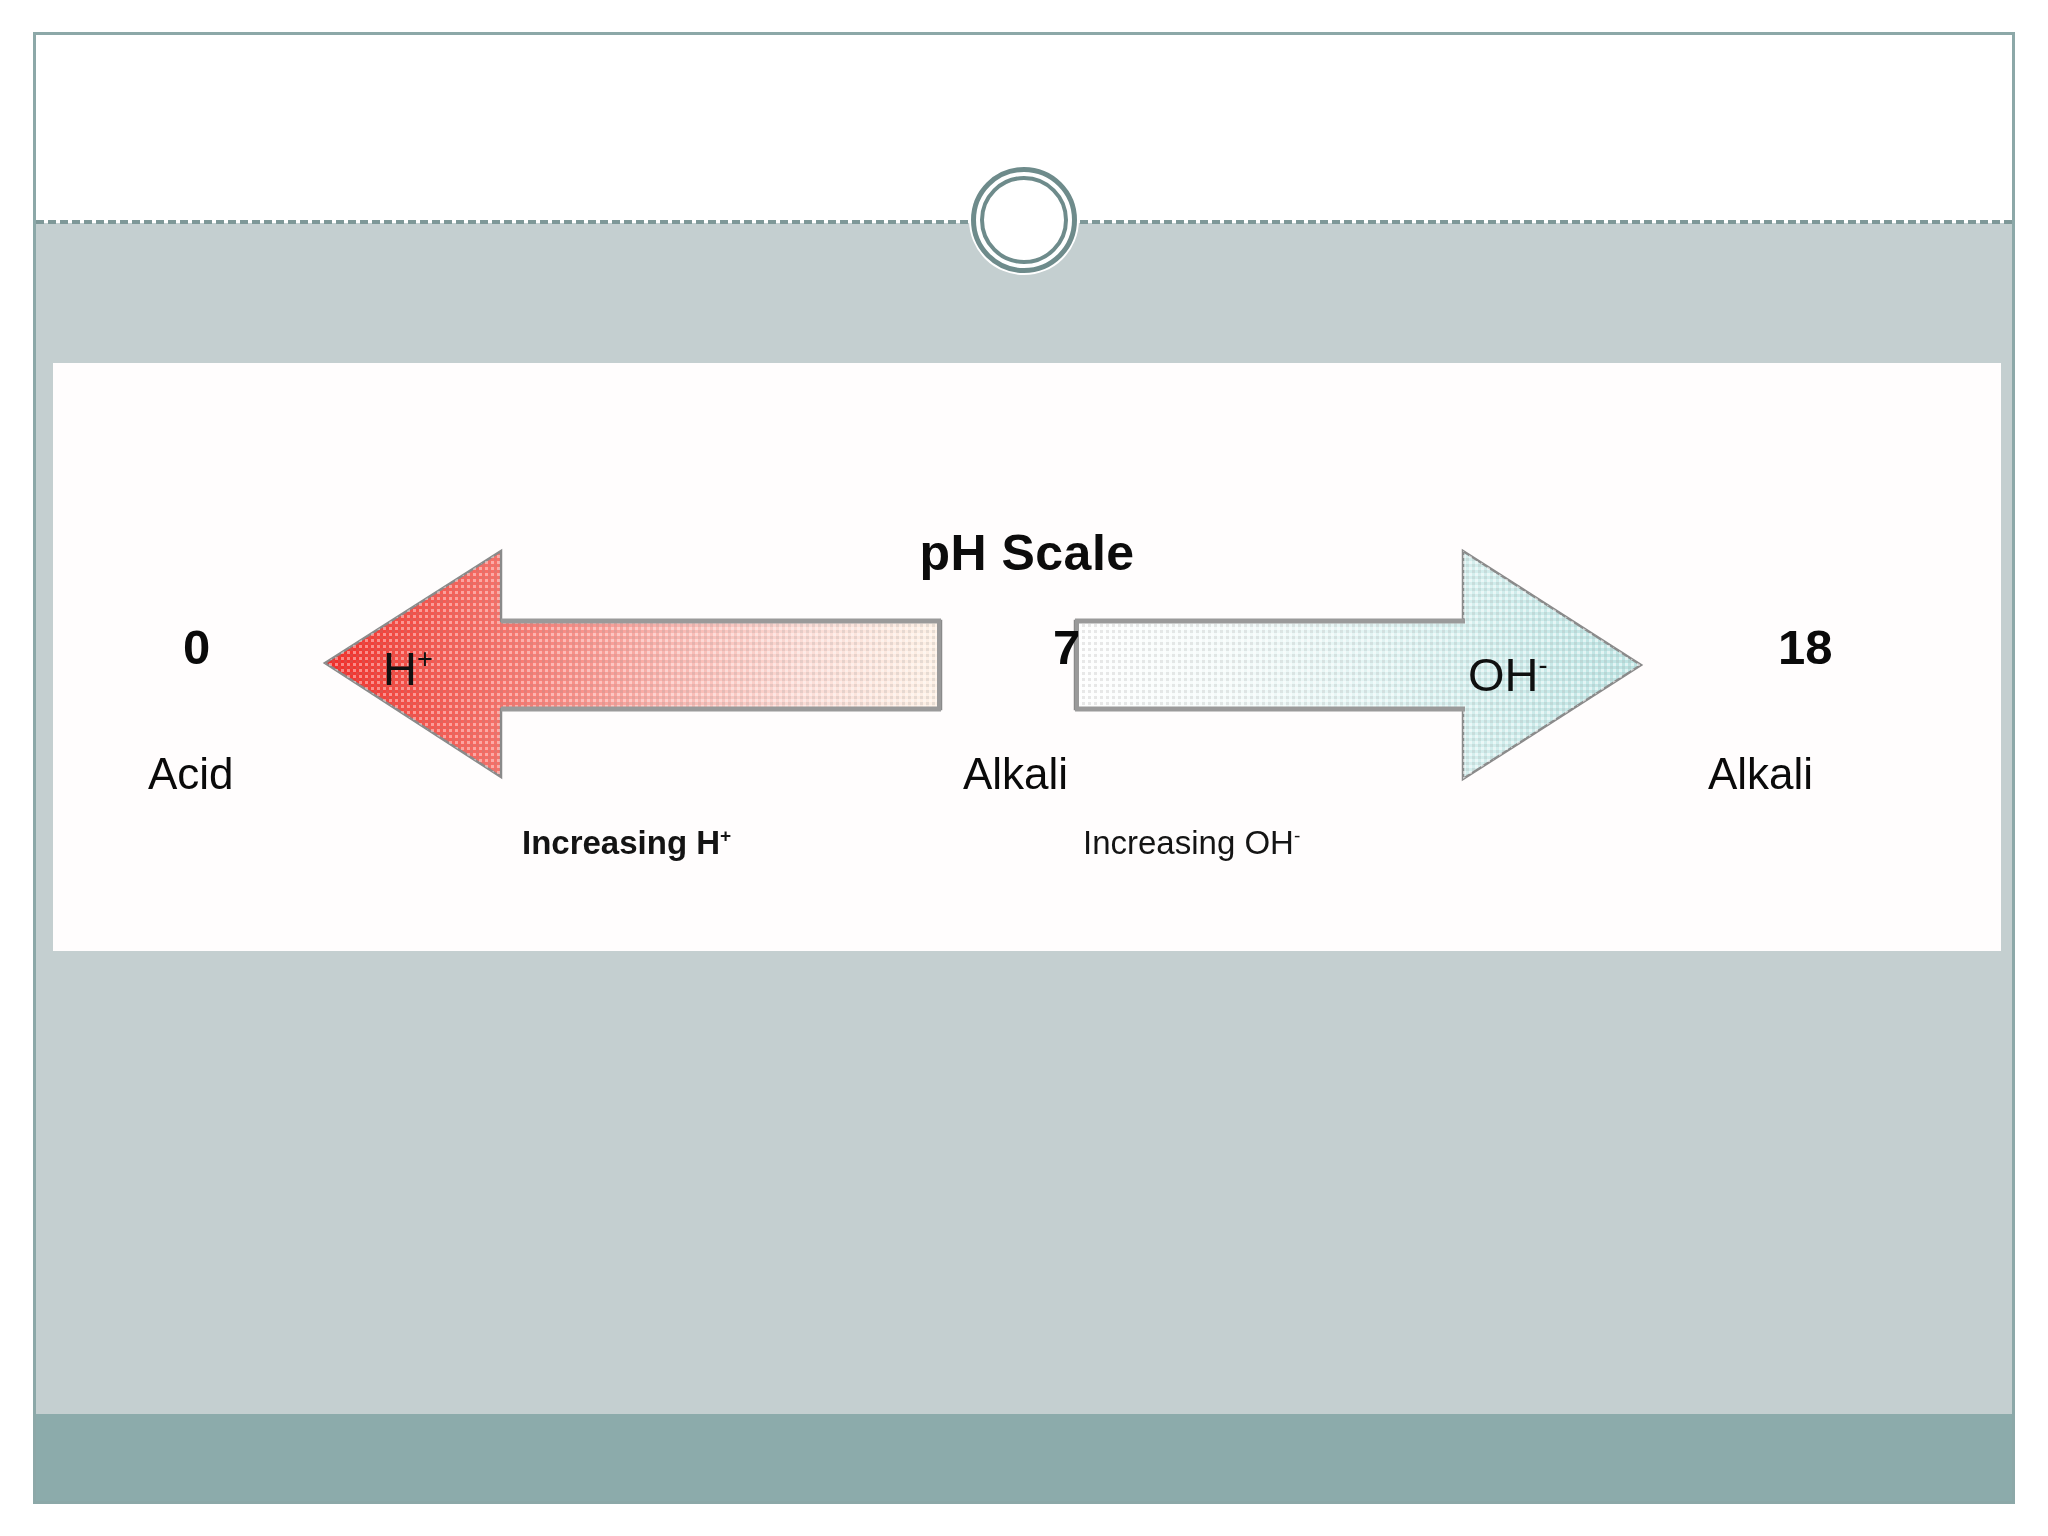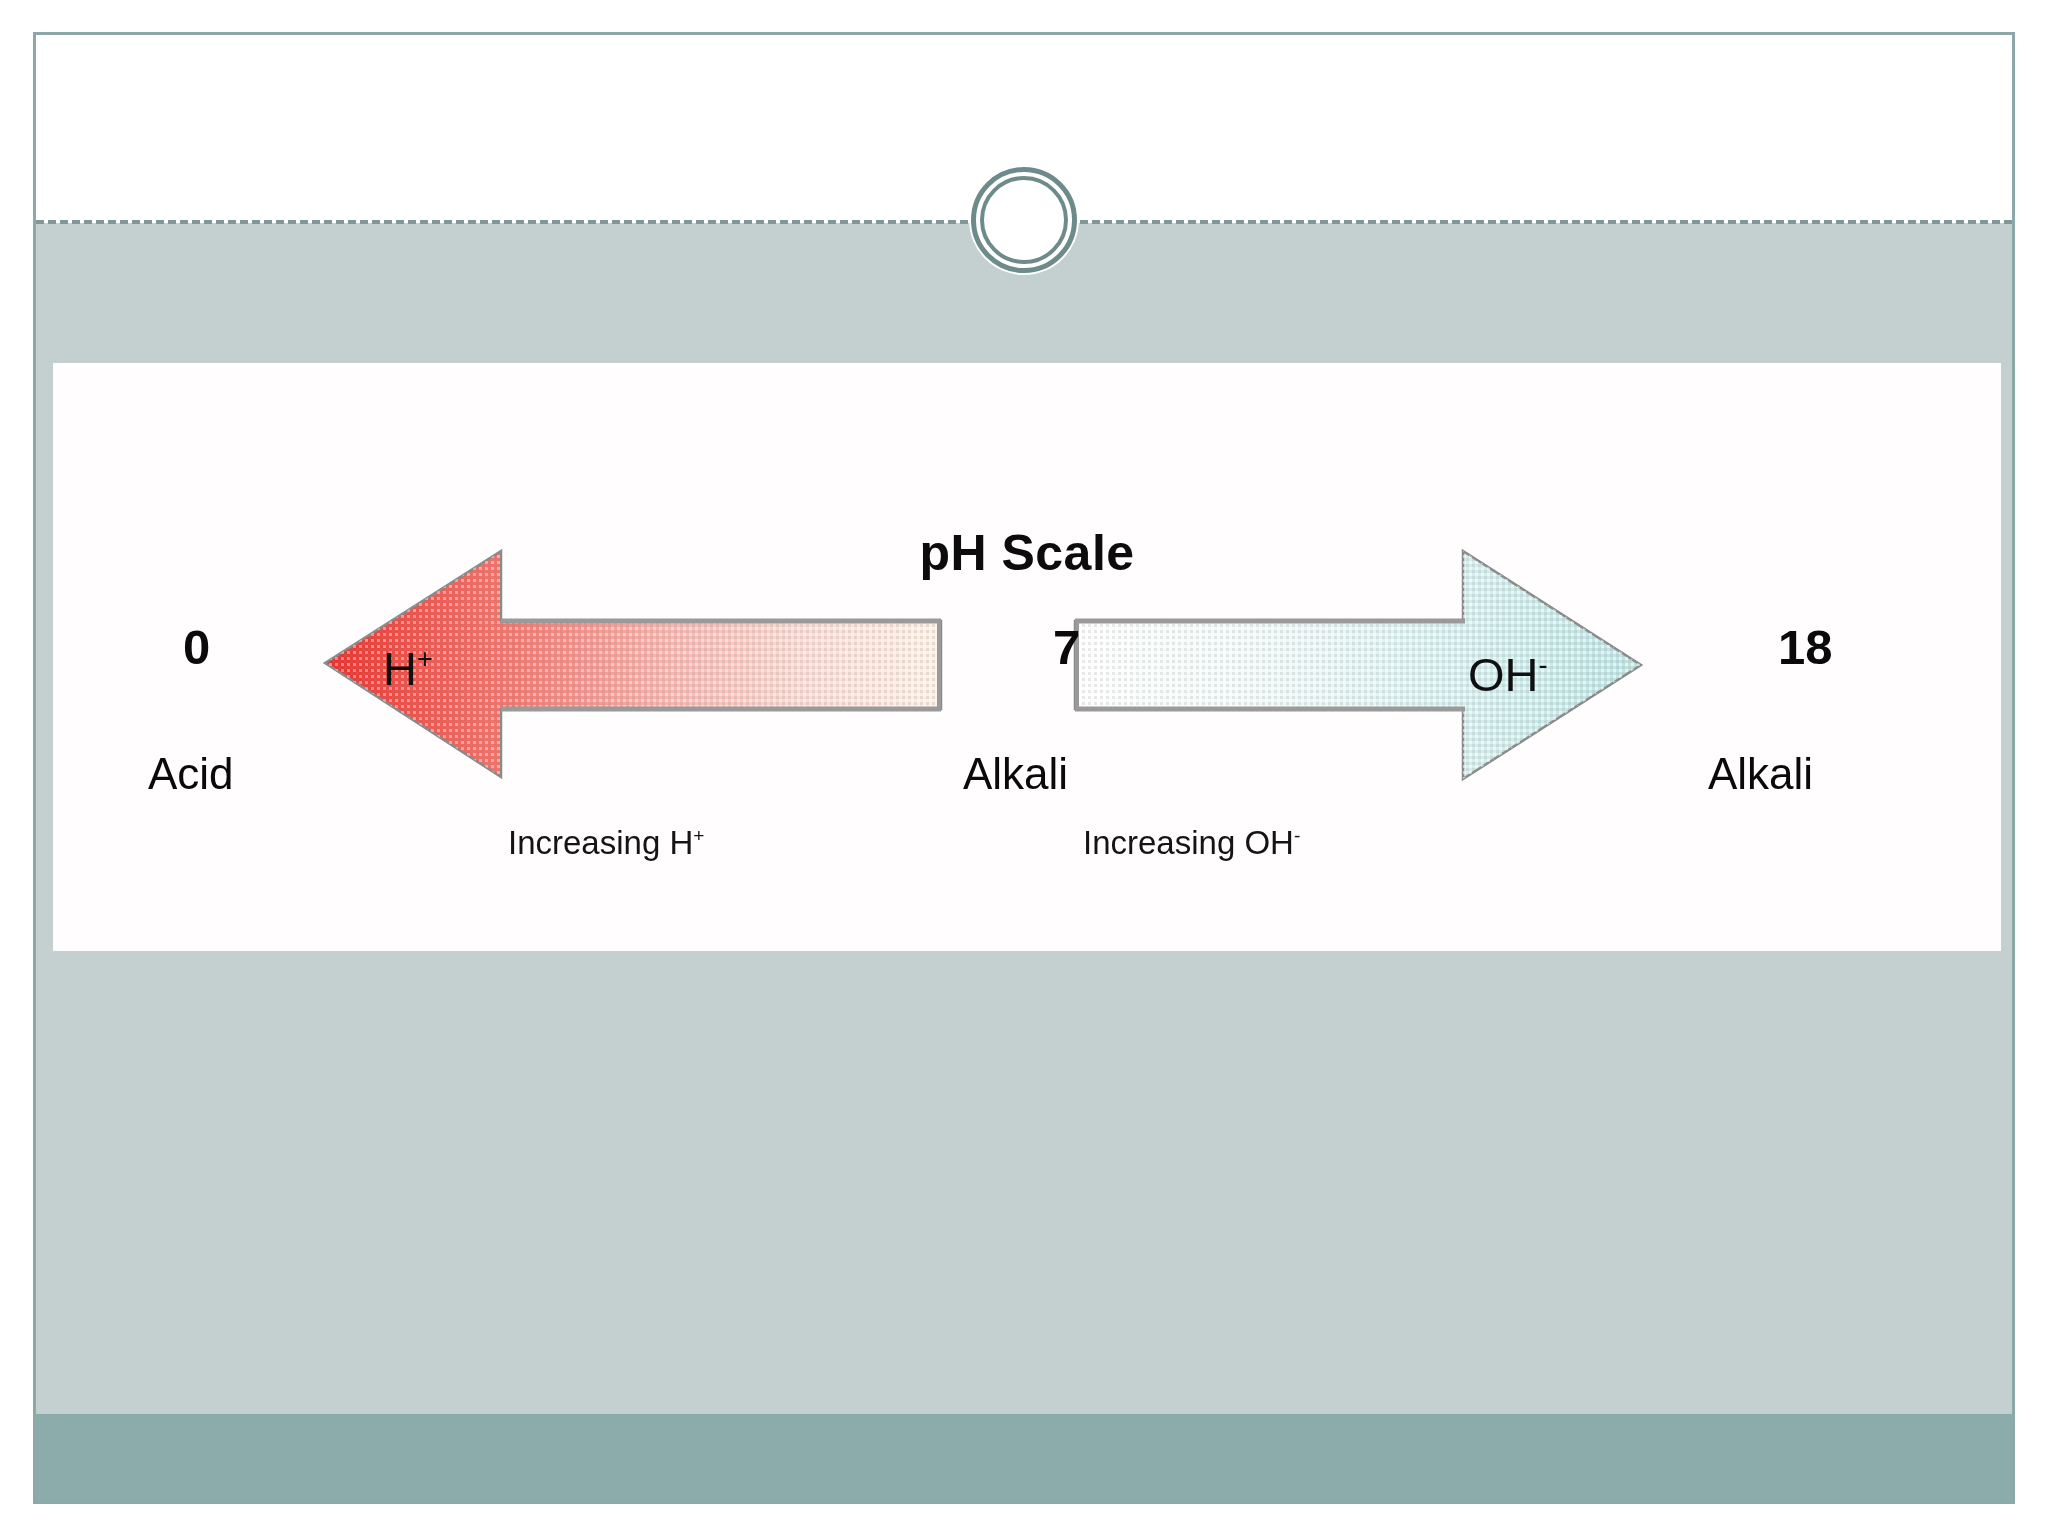--- a/index.html
+++ b/index.html
@@ -145,21 +145,21 @@
   #name-acid    { left: 95px;  top: 380px; }
   #name-neutral { left: 910px; top: 380px; }
   #name-alkali  { left: 1655px; top: 380px; }
 
   
   .caption {
     position: absolute;
     font-size: 33px;
     color: #141414;
   }
-  #cap-h  { left: 455px;  top: 455px; }
+  #cap-h  { left: 469px;  top: 455px; font-weight: bold; }
   #cap-oh { left: 1030px; top: 455px; }
 
   sup {
     font-size: 0.58em;
     vertical-align: super;
     line-height: 0;
   }
 
   
   #arrows-svg {

